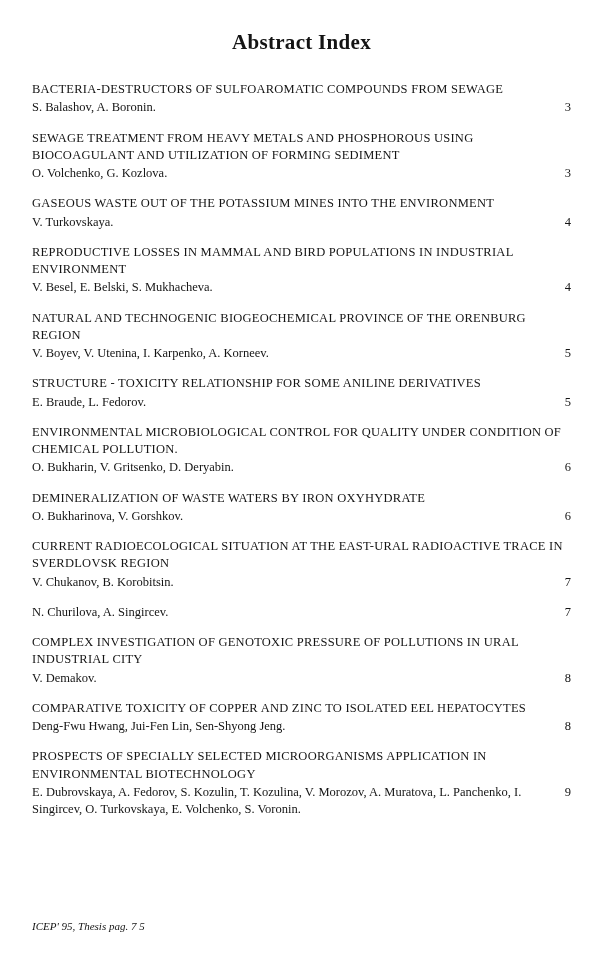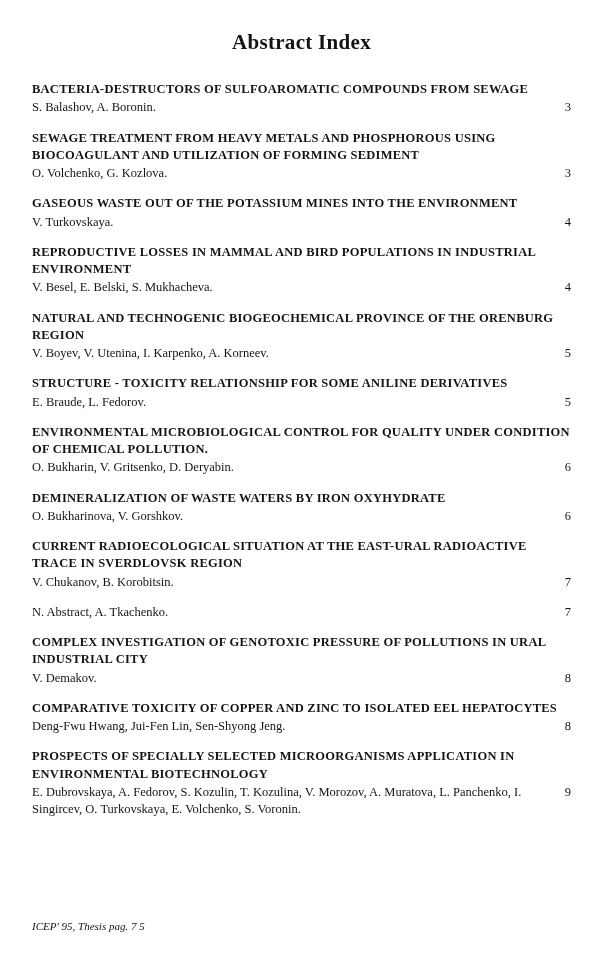--- a/index.html
+++ b/index.html
@@ -25,21 +25,21 @@
     text-align: center;
     font-size: 21px;
     font-weight: bold;
     letter-spacing: 0.3px;
     margin: 4px 0 26px 0;
   }
   .entry {
     margin-bottom: 13px;
   }
   .entry-title {
-    font-weight: bold;
+    font-weight: normal;
     font-size: 12.5px;
     line-height: 1.38;
     letter-spacing: 0.25px;
     text-transform: uppercase;
   }
   .entry-meta {
     display: flex;
     align-items: flex-start;
     font-size: 12.5px;
     line-height: 1.38;
@@ -136,21 +136,21 @@
     <div class="entry">
       <div class="entry-title">CURRENT RADIOECOLOGICAL SITUATION AT THE EAST-URAL RADIOACTIVE TRACE IN SVERDLOVSK REGION</div>
       <div class="entry-meta">
         <span class="entry-authors">V. Chukanov, B. Korobitsin.</span>
         <span class="entry-page">7</span>
       </div>
     </div>
 
     <div class="entry">
       <div class="entry-meta">
-        <span class="entry-authors">N. Abstract, A. Tkachenko.</span>
+        <span class="entry-authors">N. Churilova, A. Singircev.</span>
         <span class="entry-page">7</span>
       </div>
     </div>
 
     <div class="entry">
       <div class="entry-title">COMPLEX INVESTIGATION OF GENOTOXIC PRESSURE OF POLLUTIONS IN URAL INDUSTRIAL CITY</div>
       <div class="entry-meta">
         <span class="entry-authors">V. Demakov.</span>
         <span class="entry-page">8</span>
       </div>

